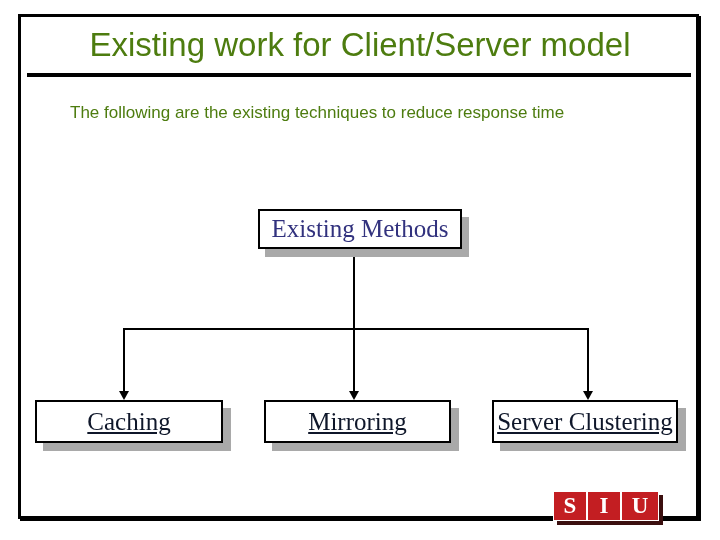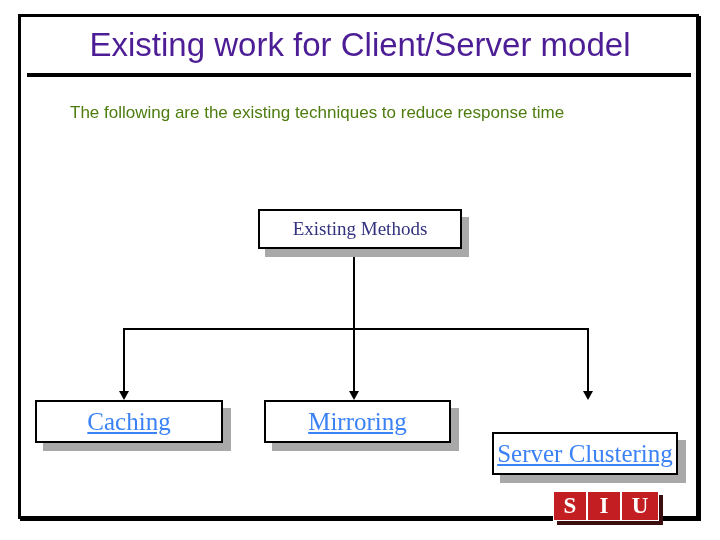--- a/index.html
+++ b/index.html
@@ -7,47 +7,47 @@
     position:relative;width:720px;height:540px;background:#ffffff;
     font-family:"Liberation Sans",sans-serif;overflow:hidden;
   }
   .slide-frame{
     position:absolute;left:18px;top:14px;width:681px;height:505px;
     border:3px solid #000;box-shadow:2px 2px 0 #000;background:#ffffff;
     box-sizing:border-box;
   }
   .slide-title{
     position:absolute;left:22px;top:26px;width:676px;
-    text-align:center;font-size:33px;color:#4c1d95;
+    text-align:center;font-size:33px;color:#4d7c0f;
     font-family:"Liberation Sans",sans-serif;font-weight:400;
     letter-spacing:0px;white-space:nowrap;
   }
   .title-rule{
     position:absolute;left:27px;top:73px;width:664px;height:4px;background:#000;
   }
   .body-text{
     position:absolute;left:70px;top:101px;width:600px;
     font-size:17px;line-height:23px;color:#4d7c0f;
   }
   .node{
     position:absolute;background:#fff;border:2px solid #000;
     box-shadow:8px 8px 0 #A9A9A9;box-sizing:border-box;
     display:flex;align-items:center;justify-content:center;
     font-family:"Liberation Serif",serif;
   }
   .node-root{
     left:258px;top:209px;width:204px;height:40px;
-    font-size:19px;color:#32327E;box-shadow:7px 8px 0 #A9A9A9;
+    font-size:25px;color:#32327E;box-shadow:7px 8px 0 #A9A9A9;
   }
   .node-child{height:43px;font-size:25px;}
   .node-caching{left:35px;top:400px;width:188px;}
   .node-mirroring{left:264px;top:400px;width:187px;}
-  .node-server{left:492px;top:400px;width:186px;margin-top:32px;}
+  .node-server{left:492px;top:400px;width:186px;}
   .link-label{
-    color:#3b82f6;text-decoration:underline;cursor:pointer;text-align:right;
+    color:#0f172a;text-decoration:underline;cursor:pointer;text-align:right;
   }
   .conn{position:absolute;background:#000;}
   .conn-stem{left:353px;top:249px;width:2px;height:80px;}
   .conn-hbar{left:124px;top:328px;width:465px;height:2px;}
   .conn-drop-left{left:123px;top:328px;width:2px;height:64px;}
   .conn-drop-mid{left:353px;top:328px;width:2px;height:64px;}
   .conn-drop-right{left:587px;top:328px;width:2px;height:64px;}
   .arrowhead{
     position:absolute;width:0;height:0;
     border-left:5px solid transparent;border-right:5px solid transparent;

